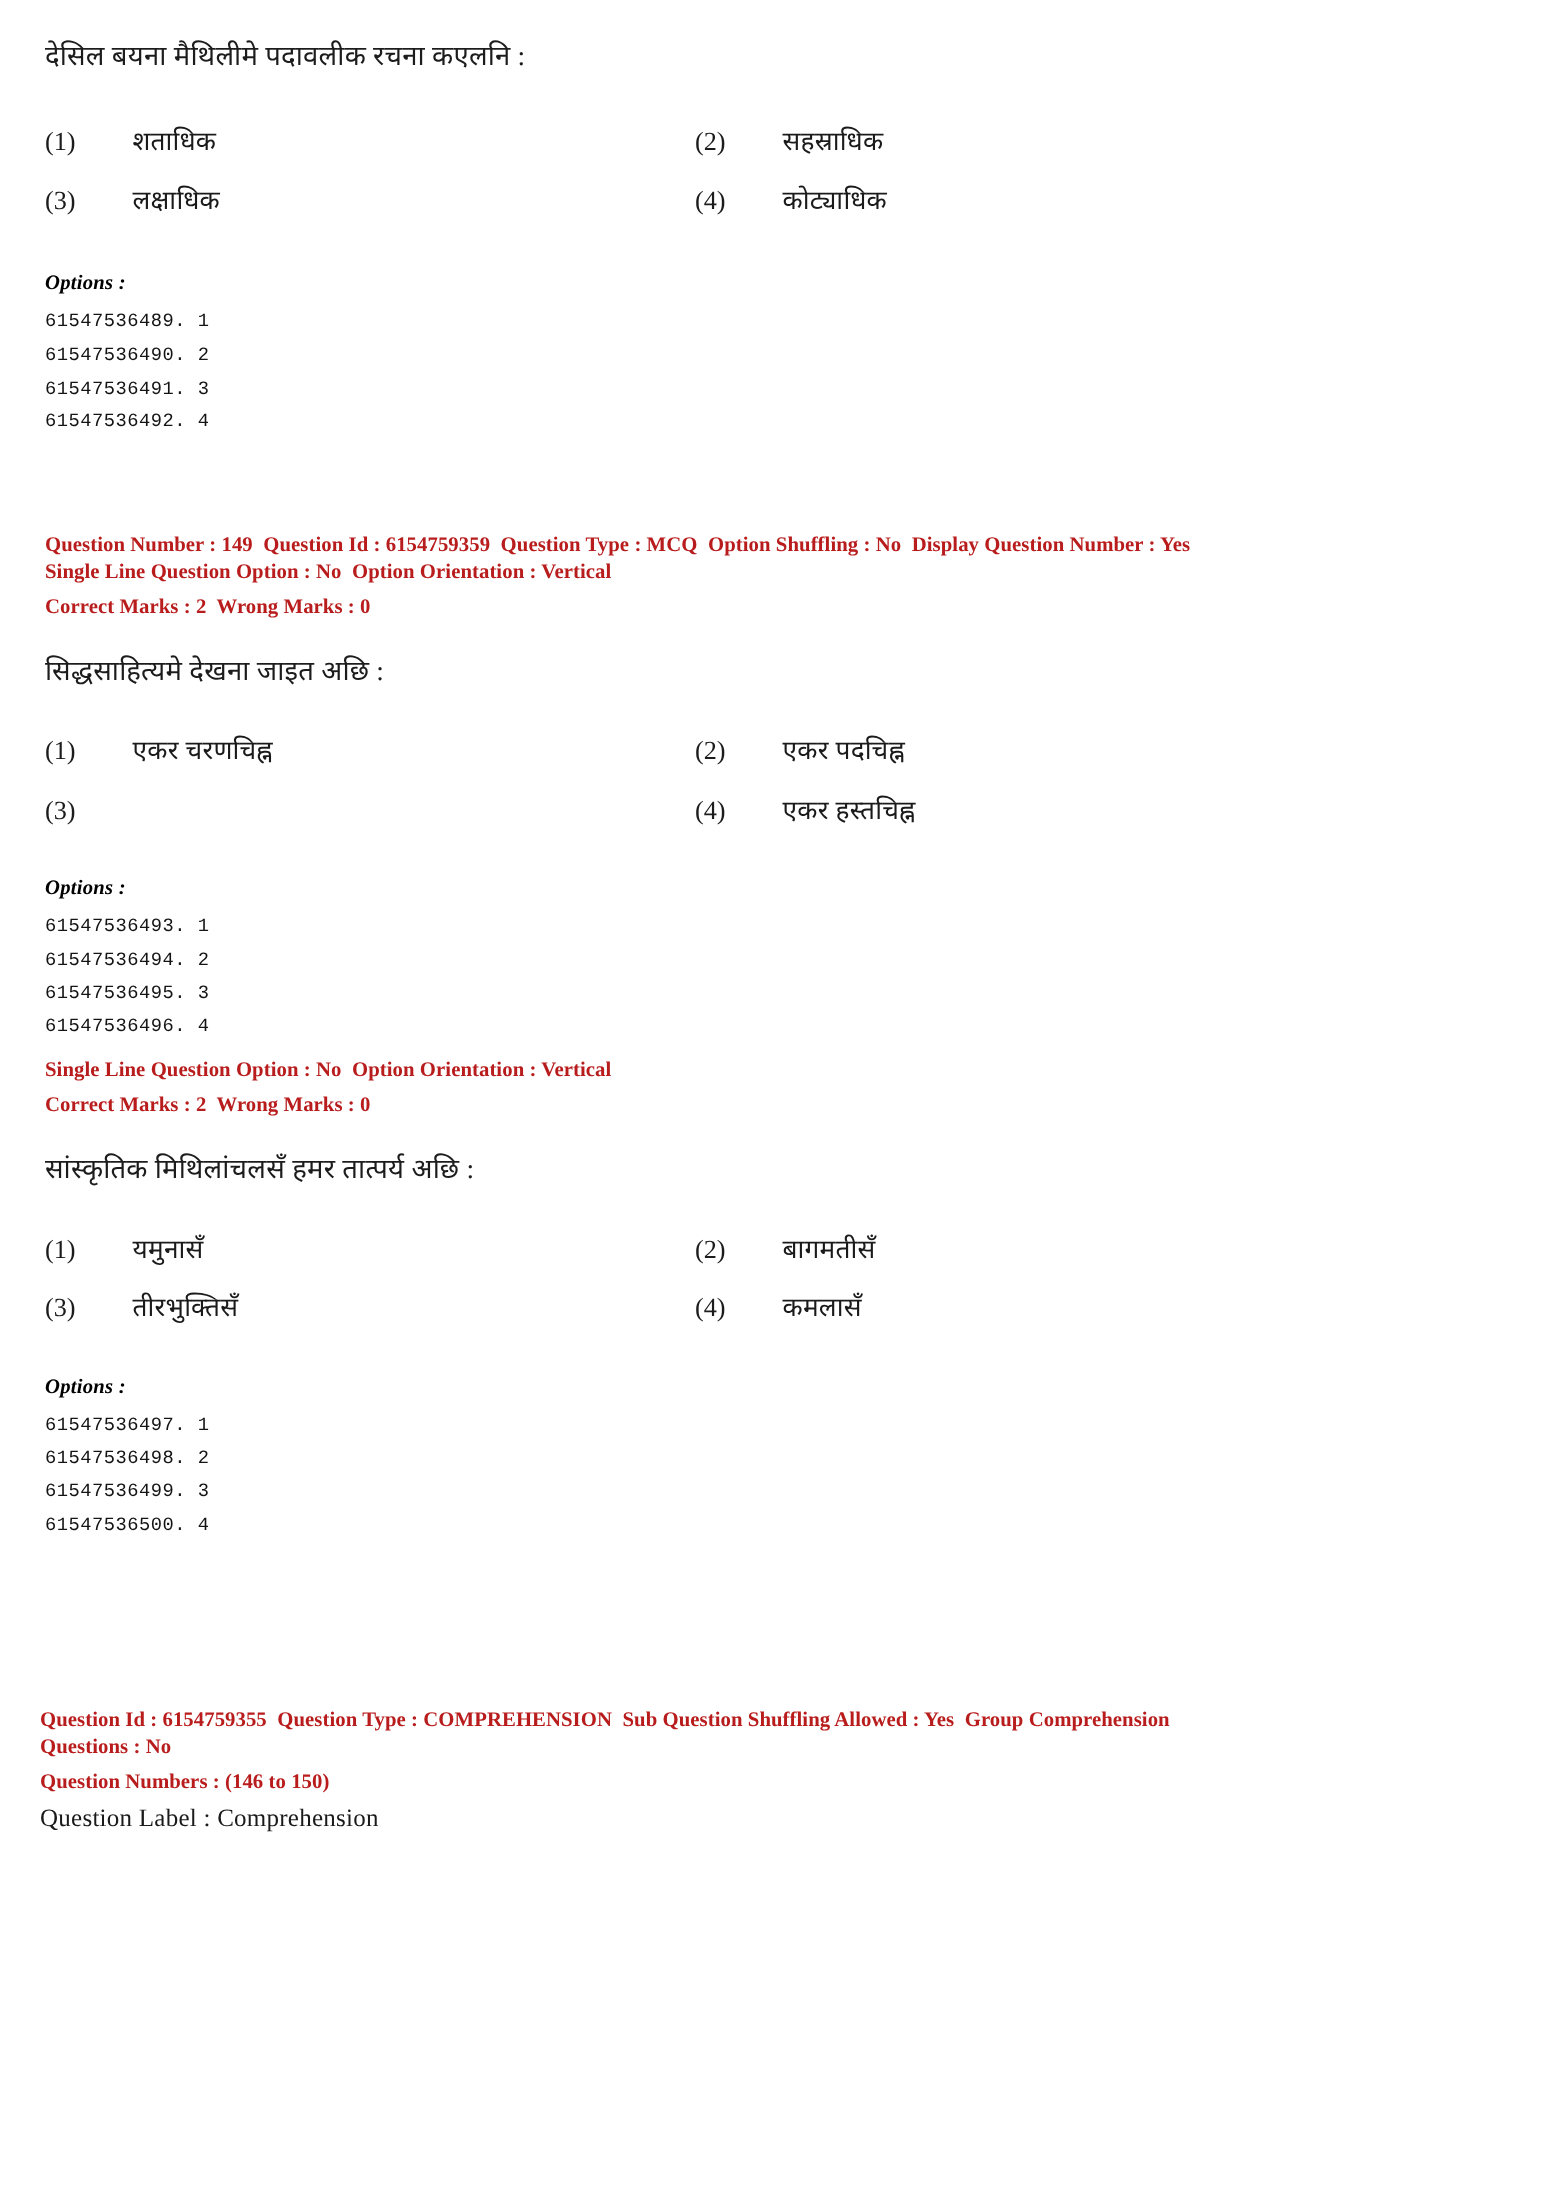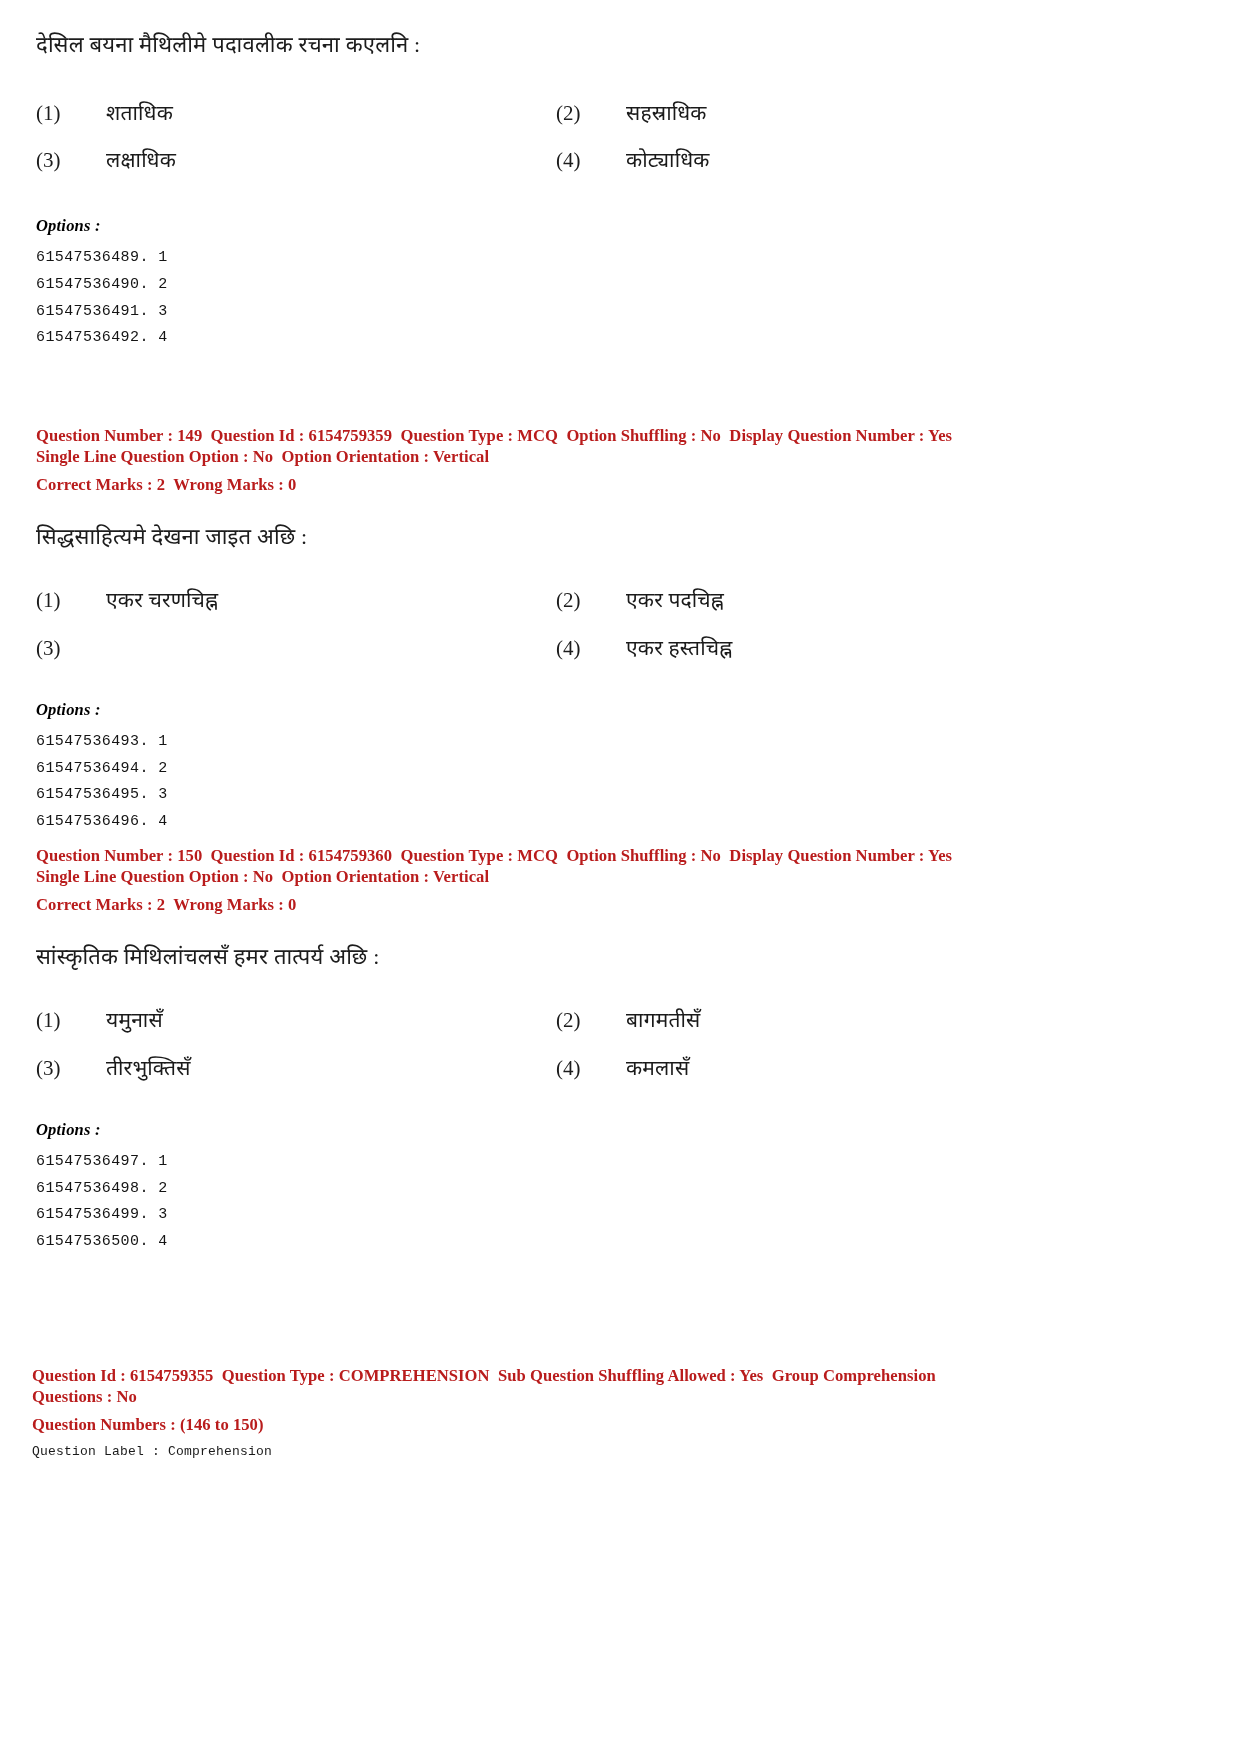--- a/index.html
+++ b/index.html
@@ -87,22 +87,22 @@
     font-family: "Liberation Serif", "DejaVu Serif", serif;
     font-weight: bold;
     font-size: 16.6px;
     line-height: 1.28;
     letter-spacing: 0.05px;
     color: #b91c1c;
   }
   .meta-line { white-space: pre-wrap; }
 
   .qlabel {
-    font-family: Liberation Mono, monospace;
-    font-size: 13px;
+    font-family: Liberation Serif, serif;
+    font-size: 20px;
     color: #1a1a1a;
     letter-spacing: 0.2px;
   }
 </style>
 </head>
 <body>
 
 <div class="page">
 
   <div class="qblock" style="position:absolute; left:36px; top:30px; width:1170px;">
@@ -170,21 +170,20 @@
       <div class="optid">61547536493. 1</div>
       <div class="optid">61547536494. 2</div>
       <div class="optid">61547536495. 3</div>
       <div class="optid">61547536496. 4</div>
     </div>
   </div>
 
   <div class="qblock" style="position:absolute; left:36px; top:845px; width:1170px;">
 
     <div class="meta">
-      <div class="meta-line">Question Number : 150  Question Id : 6154759360  Question Type : MCQ  Option Shuffling : No  Display Question Number : Yes</div>
       <div class="meta-line">Single Line Question Option : No  Option Orientation : Vertical</div>
       <div class="meta-line" style="margin-top:7px;">Correct Marks : 2  Wrong Marks : 0</div>
     </div>
 
     <div class="stem devanagari" style="margin-top:26px;">सांस्कृतिक मिथिलांचलसँ हमर तात्पर्य अछि :</div>
 
     <div class="opt-grid" style="margin-top:36px;">
       <div class="opt-cell">
         <span class="opt-num">(1)</span>
         <span class="opt-text devanagari">यमुनासँ</span>

